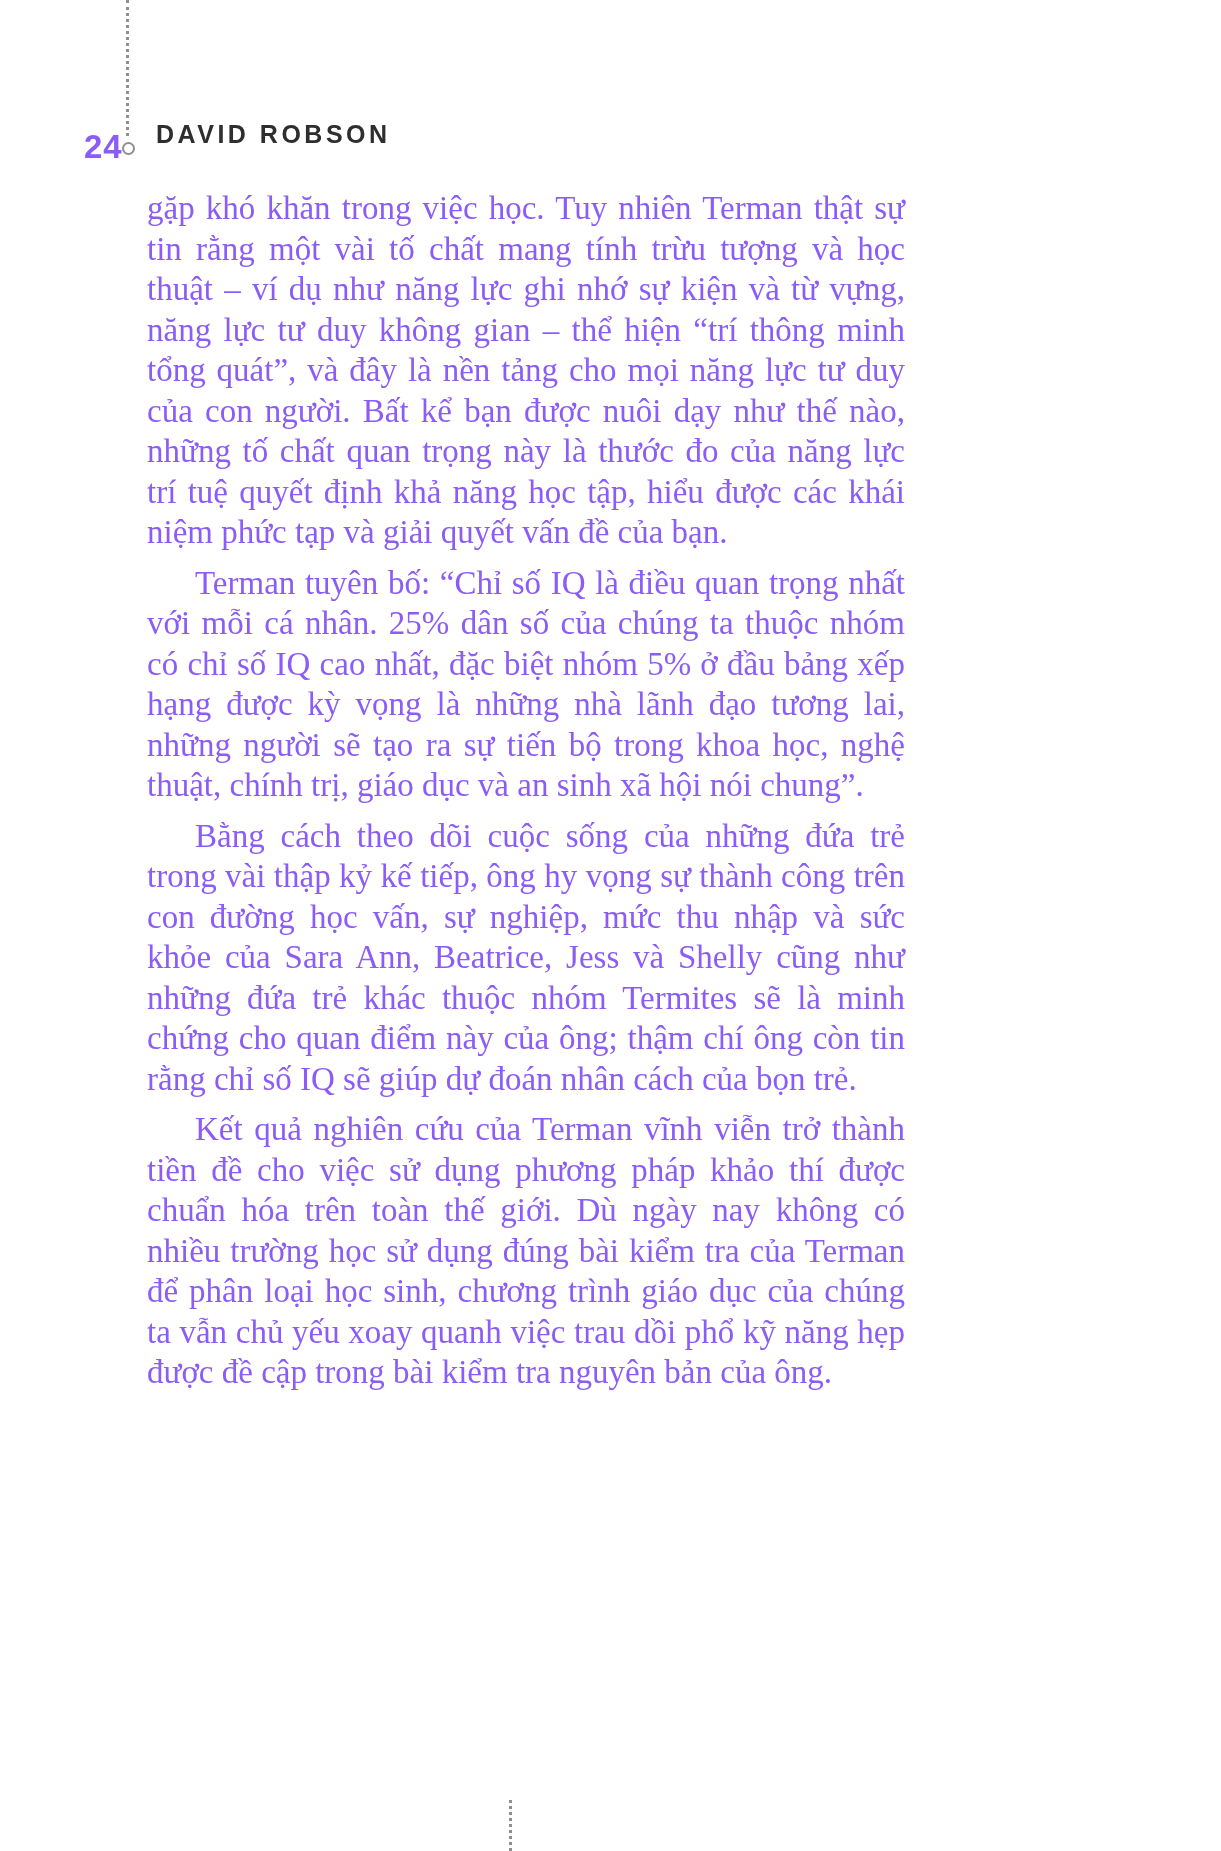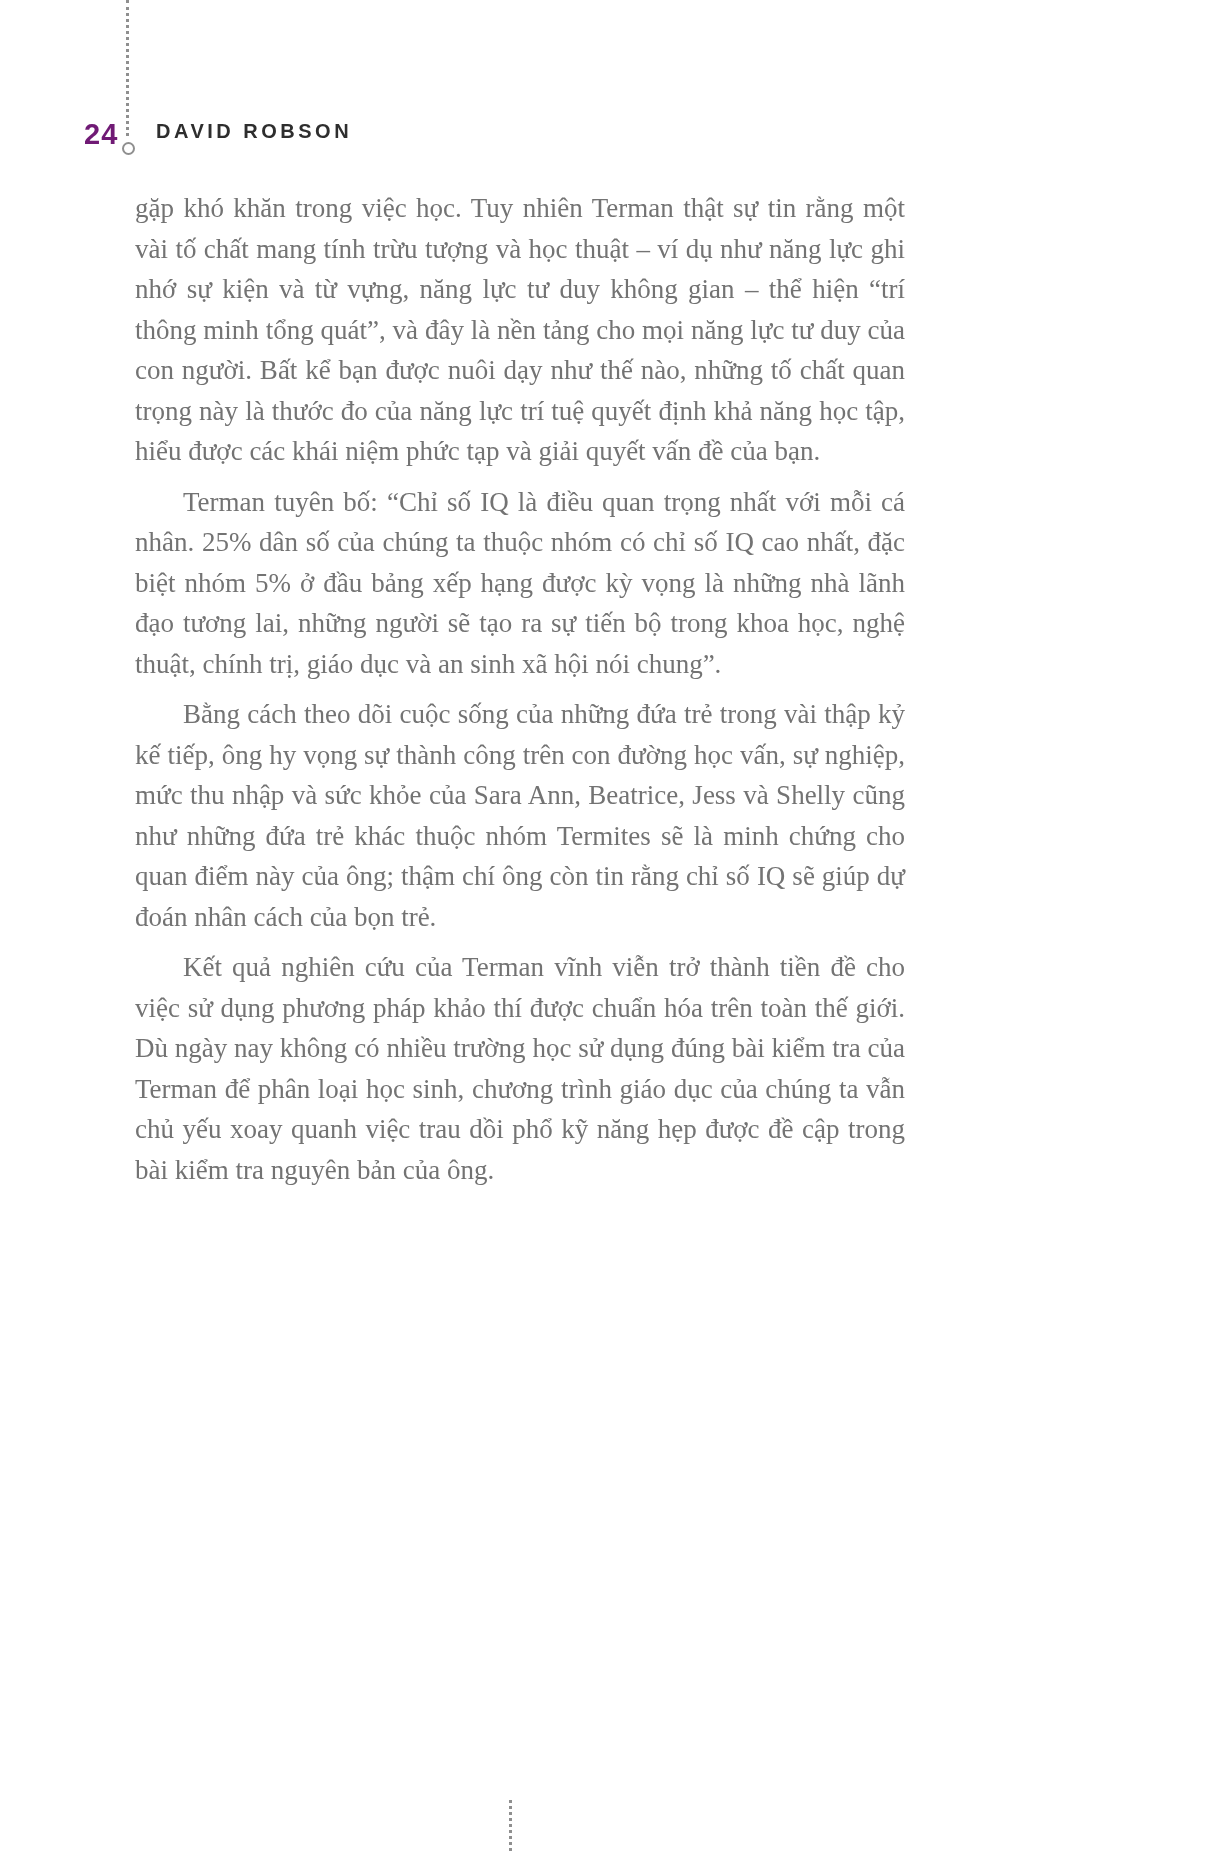--- a/index.html
+++ b/index.html
@@ -47,49 +47,49 @@
     position: absolute;
     left: 0;
     top: 112px;
     width: 100%;
     height: 36px;
     font-family: "Liberation Sans", sans-serif;
   }
   .page-number {
     position: absolute;
     left: 84px;
-    top: 6px;
-    font-size: 29px;
+    top: 16px;
+    font-size: 33px;
     font-weight: 700;
-    color: #701a75;
+    color: #8b5cf6;
     letter-spacing: 1px;
   }
   .header-title {
     position: absolute;
     left: 156px;
     top: 8px;
-    font-size: 20px;
+    font-size: 25px;
     font-weight: 600;
     letter-spacing: 3.5px;
     color: #2e2e2e;
   }
   
   .text-block {
     position: absolute;
     left: 135px;
     top: 188px;
     width: 770px;
   }
   .text-block p {
-    margin: 0 0 10px 0;
-    font-size: 27px;
+    margin: 0 0 10px 12px;
+    font-size: 33px;
     line-height: 40.5px;
     text-align: justify;
     text-indent: 48px;
-    color: #737373;
+    color: #8b5cf6;
   }
   .text-block p.no-indent {
     text-indent: 0;
   }
 </style>
 </head>
 <body>
 
 <div class="page">
 

